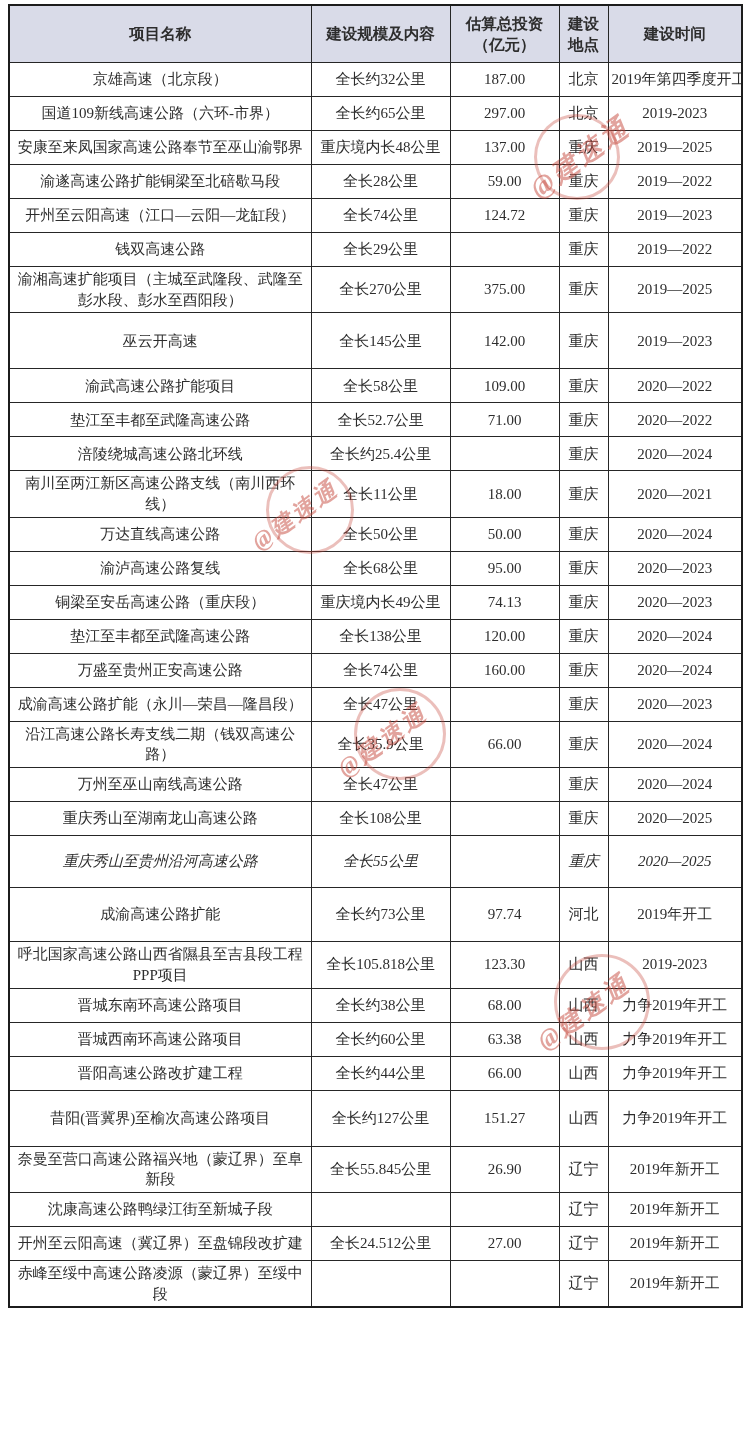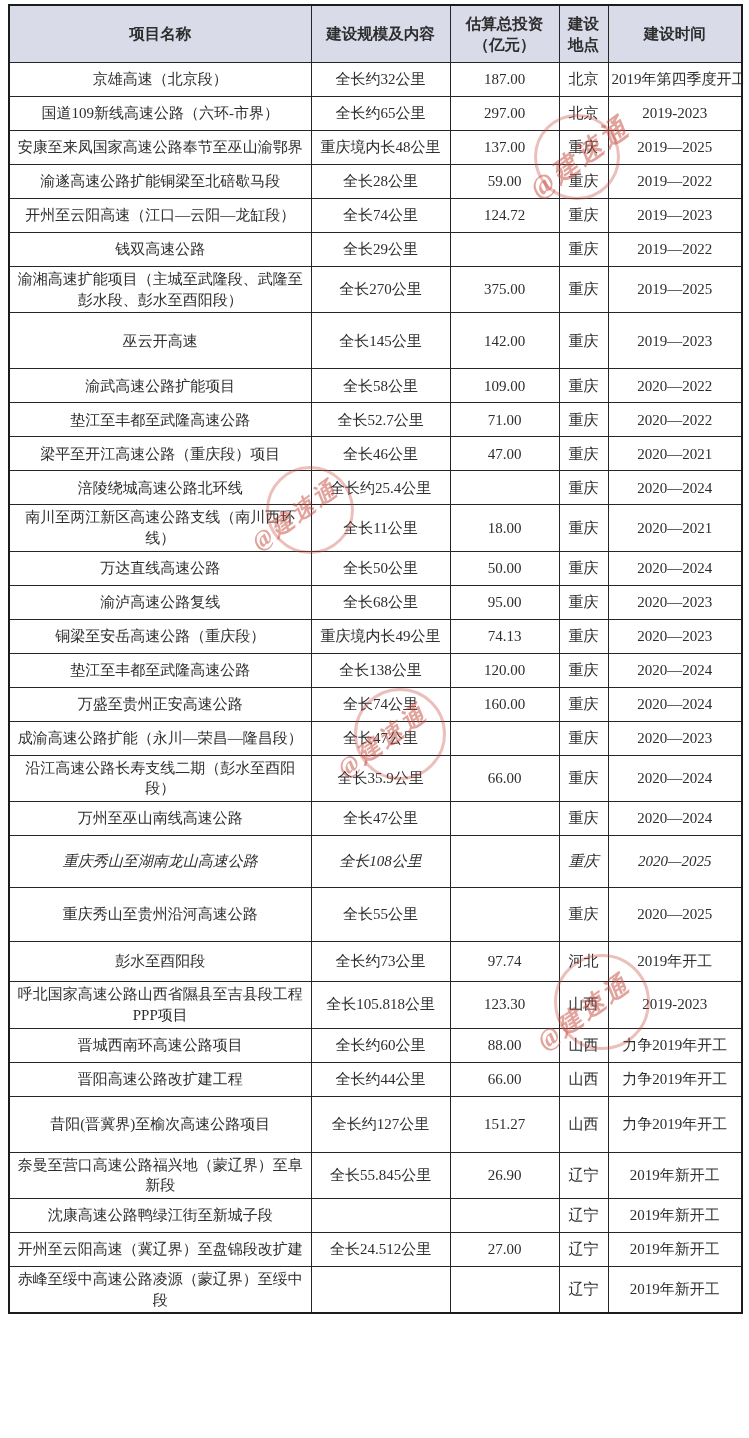--- a/index.html
+++ b/index.html
@@ -171,27 +171,20 @@
           <td class="c-time">2020—2022</td>
         </tr>
         <tr>
           <td class="c-name">垫江至丰都至武隆高速公路</td>
           <td class="c-scale">全长52.7公里</td>
           <td class="c-invest">71.00</td>
           <td class="c-loc">重庆</td>
           <td class="c-time">2020—2022</td>
         </tr>
         <tr>
-          <td class="c-name">梁平至开江高速公路（重庆段）项目</td>
-          <td class="c-scale">全长46公里</td>
-          <td class="c-invest">47.00</td>
-          <td class="c-loc">重庆</td>
-          <td class="c-time">2020—2021</td>
-        </tr>
-        <tr>
           <td class="c-name">涪陵绕城高速公路北环线</td>
           <td class="c-scale">全长约25.4公里</td>
           <td class="c-invest"></td>
           <td class="c-loc">重庆</td>
           <td class="c-time">2020—2024</td>
         </tr>
         <tr>
           <td class="c-name">南川至两江新区高速公路支线（南川西环线）</td>
           <td class="c-scale">全长11公里</td>
           <td class="c-invest">18.00</td>
@@ -234,21 +227,21 @@
           <td class="c-time">2020—2024</td>
         </tr>
         <tr>
           <td class="c-name">成渝高速公路扩能（永川—荣昌—隆昌段）</td>
           <td class="c-scale">全长47公里</td>
           <td class="c-invest"></td>
           <td class="c-loc">重庆</td>
           <td class="c-time">2020—2023</td>
         </tr>
         <tr>
-          <td class="c-name">沿江高速公路长寿支线二期（彭水至酉阳段）</td>
+          <td class="c-name">沿江高速公路长寿支线二期（钱双高速公路）</td>
           <td class="c-scale">全长35.9公里</td>
           <td class="c-invest">66.00</td>
           <td class="c-loc">重庆</td>
           <td class="c-time">2020—2024</td>
         </tr>
         <tr>
           <td class="c-name">万州至巫山南线高速公路</td>
           <td class="c-scale">全长47公里</td>
           <td class="c-invest"></td>
           <td class="c-loc">重庆</td>
@@ -262,37 +255,44 @@
           <td class="c-time">2020—2025</td>
         </tr>
         <tr>
           <td class="c-name">重庆秀山至贵州沿河高速公路</td>
           <td class="c-scale">全长55公里</td>
           <td class="c-invest"></td>
           <td class="c-loc">重庆</td>
           <td class="c-time">2020—2025</td>
         </tr>
         <tr>
-          <td class="c-name">彭水至酉阳段</td>
+          <td class="c-name">成渝高速公路扩能</td>
           <td class="c-scale">全长约73公里</td>
           <td class="c-invest">97.74</td>
           <td class="c-loc">河北</td>
           <td class="c-time">2019年开工</td>
         </tr>
         <tr>
           <td class="c-name">呼北国家高速公路山西省隰县至吉县段工程PPP项目</td>
           <td class="c-scale">全长105.818公里</td>
           <td class="c-invest">123.30</td>
           <td class="c-loc">山西</td>
           <td class="c-time">2019-2023</td>
         </tr>
         <tr>
+          <td class="c-name">晋城东南环高速公路项目</td>
+          <td class="c-scale">全长约38公里</td>
+          <td class="c-invest">68.00</td>
+          <td class="c-loc">山西</td>
+          <td class="c-time">力争2019年开工</td>
+        </tr>
+        <tr>
           <td class="c-name">晋城西南环高速公路项目</td>
           <td class="c-scale">全长约60公里</td>
-          <td class="c-invest">88.00</td>
+          <td class="c-invest">63.38</td>
           <td class="c-loc">山西</td>
           <td class="c-time">力争2019年开工</td>
         </tr>
         <tr>
           <td class="c-name">晋阳高速公路改扩建工程</td>
           <td class="c-scale">全长约44公里</td>
           <td class="c-invest">66.00</td>
           <td class="c-loc">山西</td>
           <td class="c-time">力争2019年开工</td>
         </tr>

